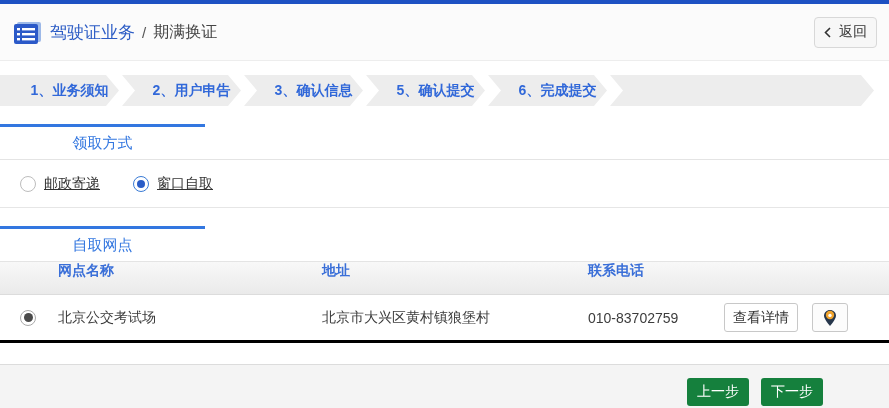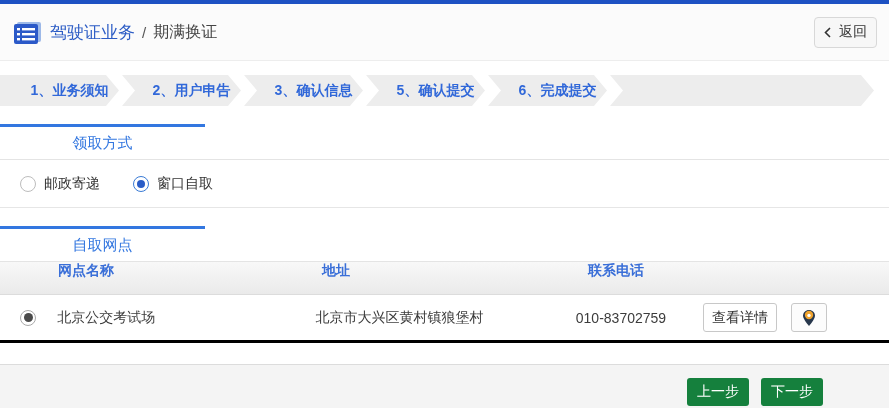--- a/index.html
+++ b/index.html
@@ -76,20 +76,21 @@
     font-size: 15px;
     display: flex; align-items: center; justify-content: center;
   }
 
   
   .radio-row {
     height: 48px;
     border-bottom: 1px solid #e6e6e6;
     display: flex; align-items: center;
     padding-left: 20px;
+    text-decoration: underline;
   }
   .radio-option { display: flex; align-items: center; cursor: pointer; margin-right: 33px; }
   .radio-circle {
     width: 16px; height: 16px;
     border: 1px solid #bdbdbd;
     border-radius: 50%;
     background: #fff;
     display: inline-flex; align-items: center; justify-content: center;
   }
   .radio-circle.checked-blue { border-color: #3a7bd5; }
@@ -113,21 +114,21 @@
   .table-row {
     height: 48px;
     border-bottom: 3px solid #000000;
     display: flex; align-items: center;
     font-size: 14px; color: #3c3c3c;
   }
   .col-radio { width: 58px; padding-left: 20px; }
   .col-name { width: 264px; }
   .col-addr { width: 266px; }
   .col-phone { width: 130px; }
-  .col-actions { flex: 1; display: flex; align-items: center; justify-content: flex-end; padding-right: 62px; gap: 14px; }
+  .col-actions { flex: 1; display: flex; align-items: center; justify-content: flex-end; padding-right: 41px; gap: 14px; }
   .detail-btn {
     width: 74px; height: 29px;
     background: #ffffff;
     border: 1px solid #c8c8c8;
     border-radius: 3px;
     font-size: 14px; color: #333;
     display: flex; align-items: center; justify-content: center;
     cursor: pointer;
   }
   .pin-btn {

